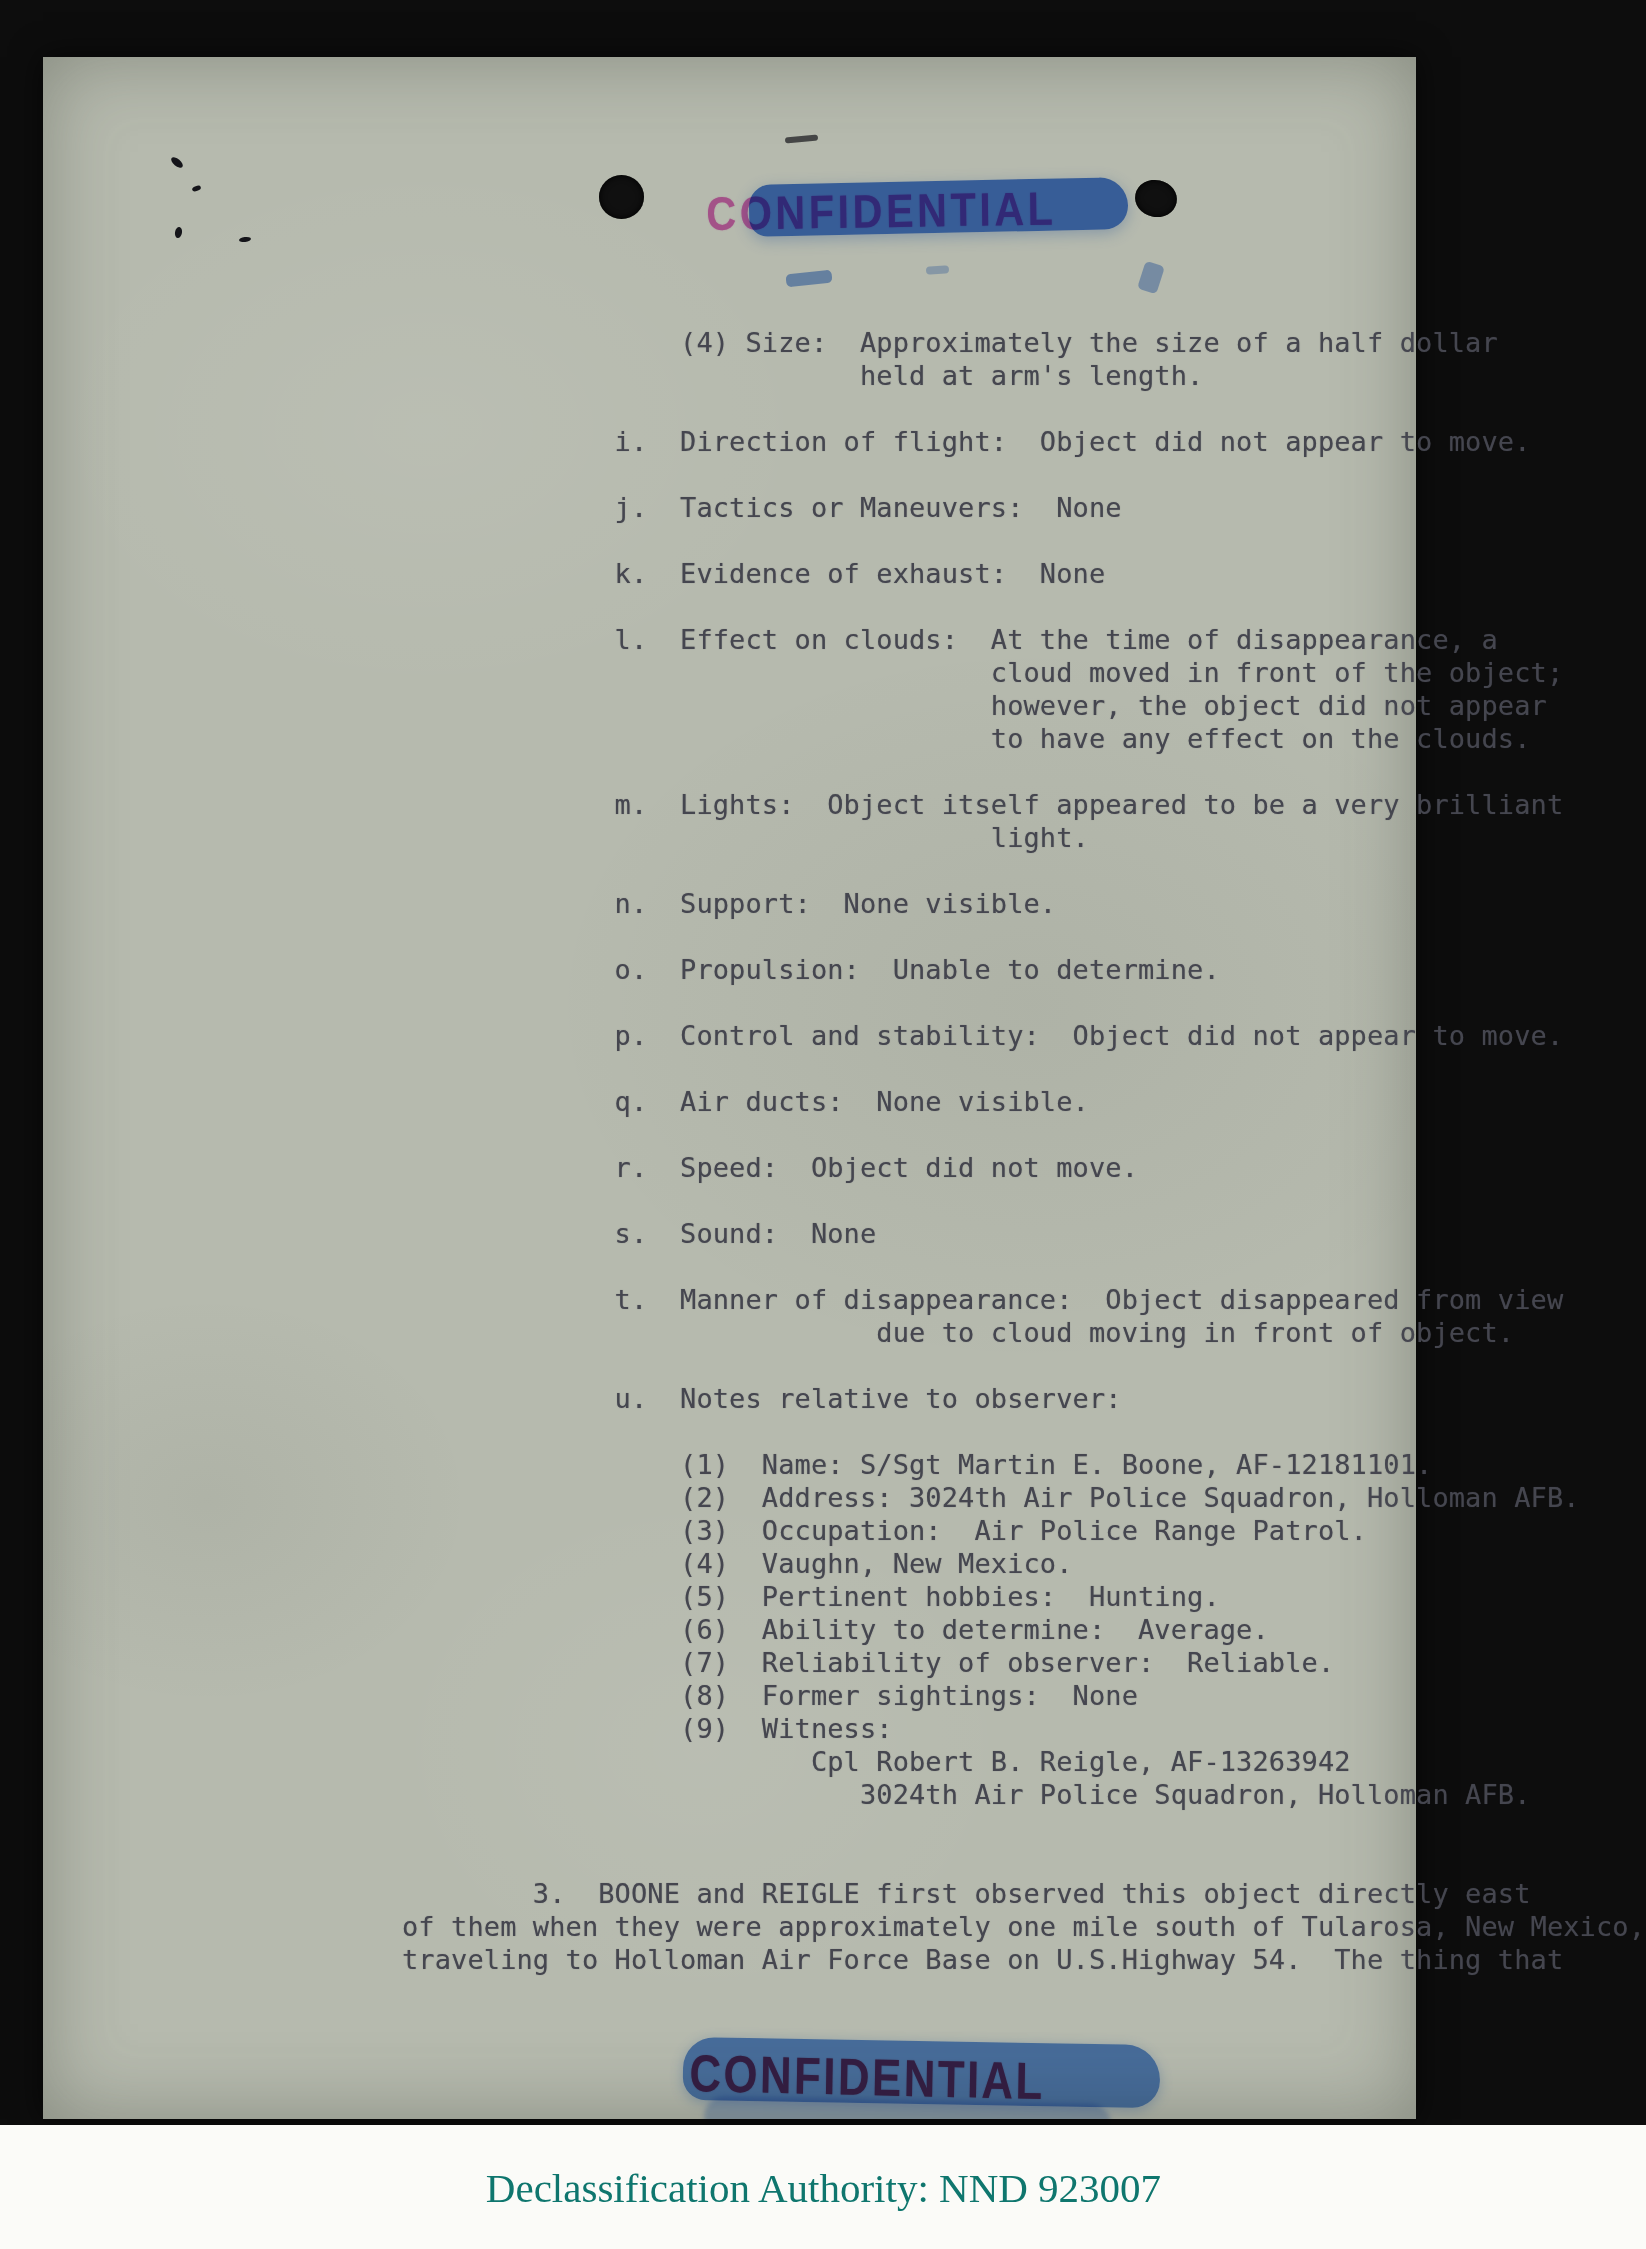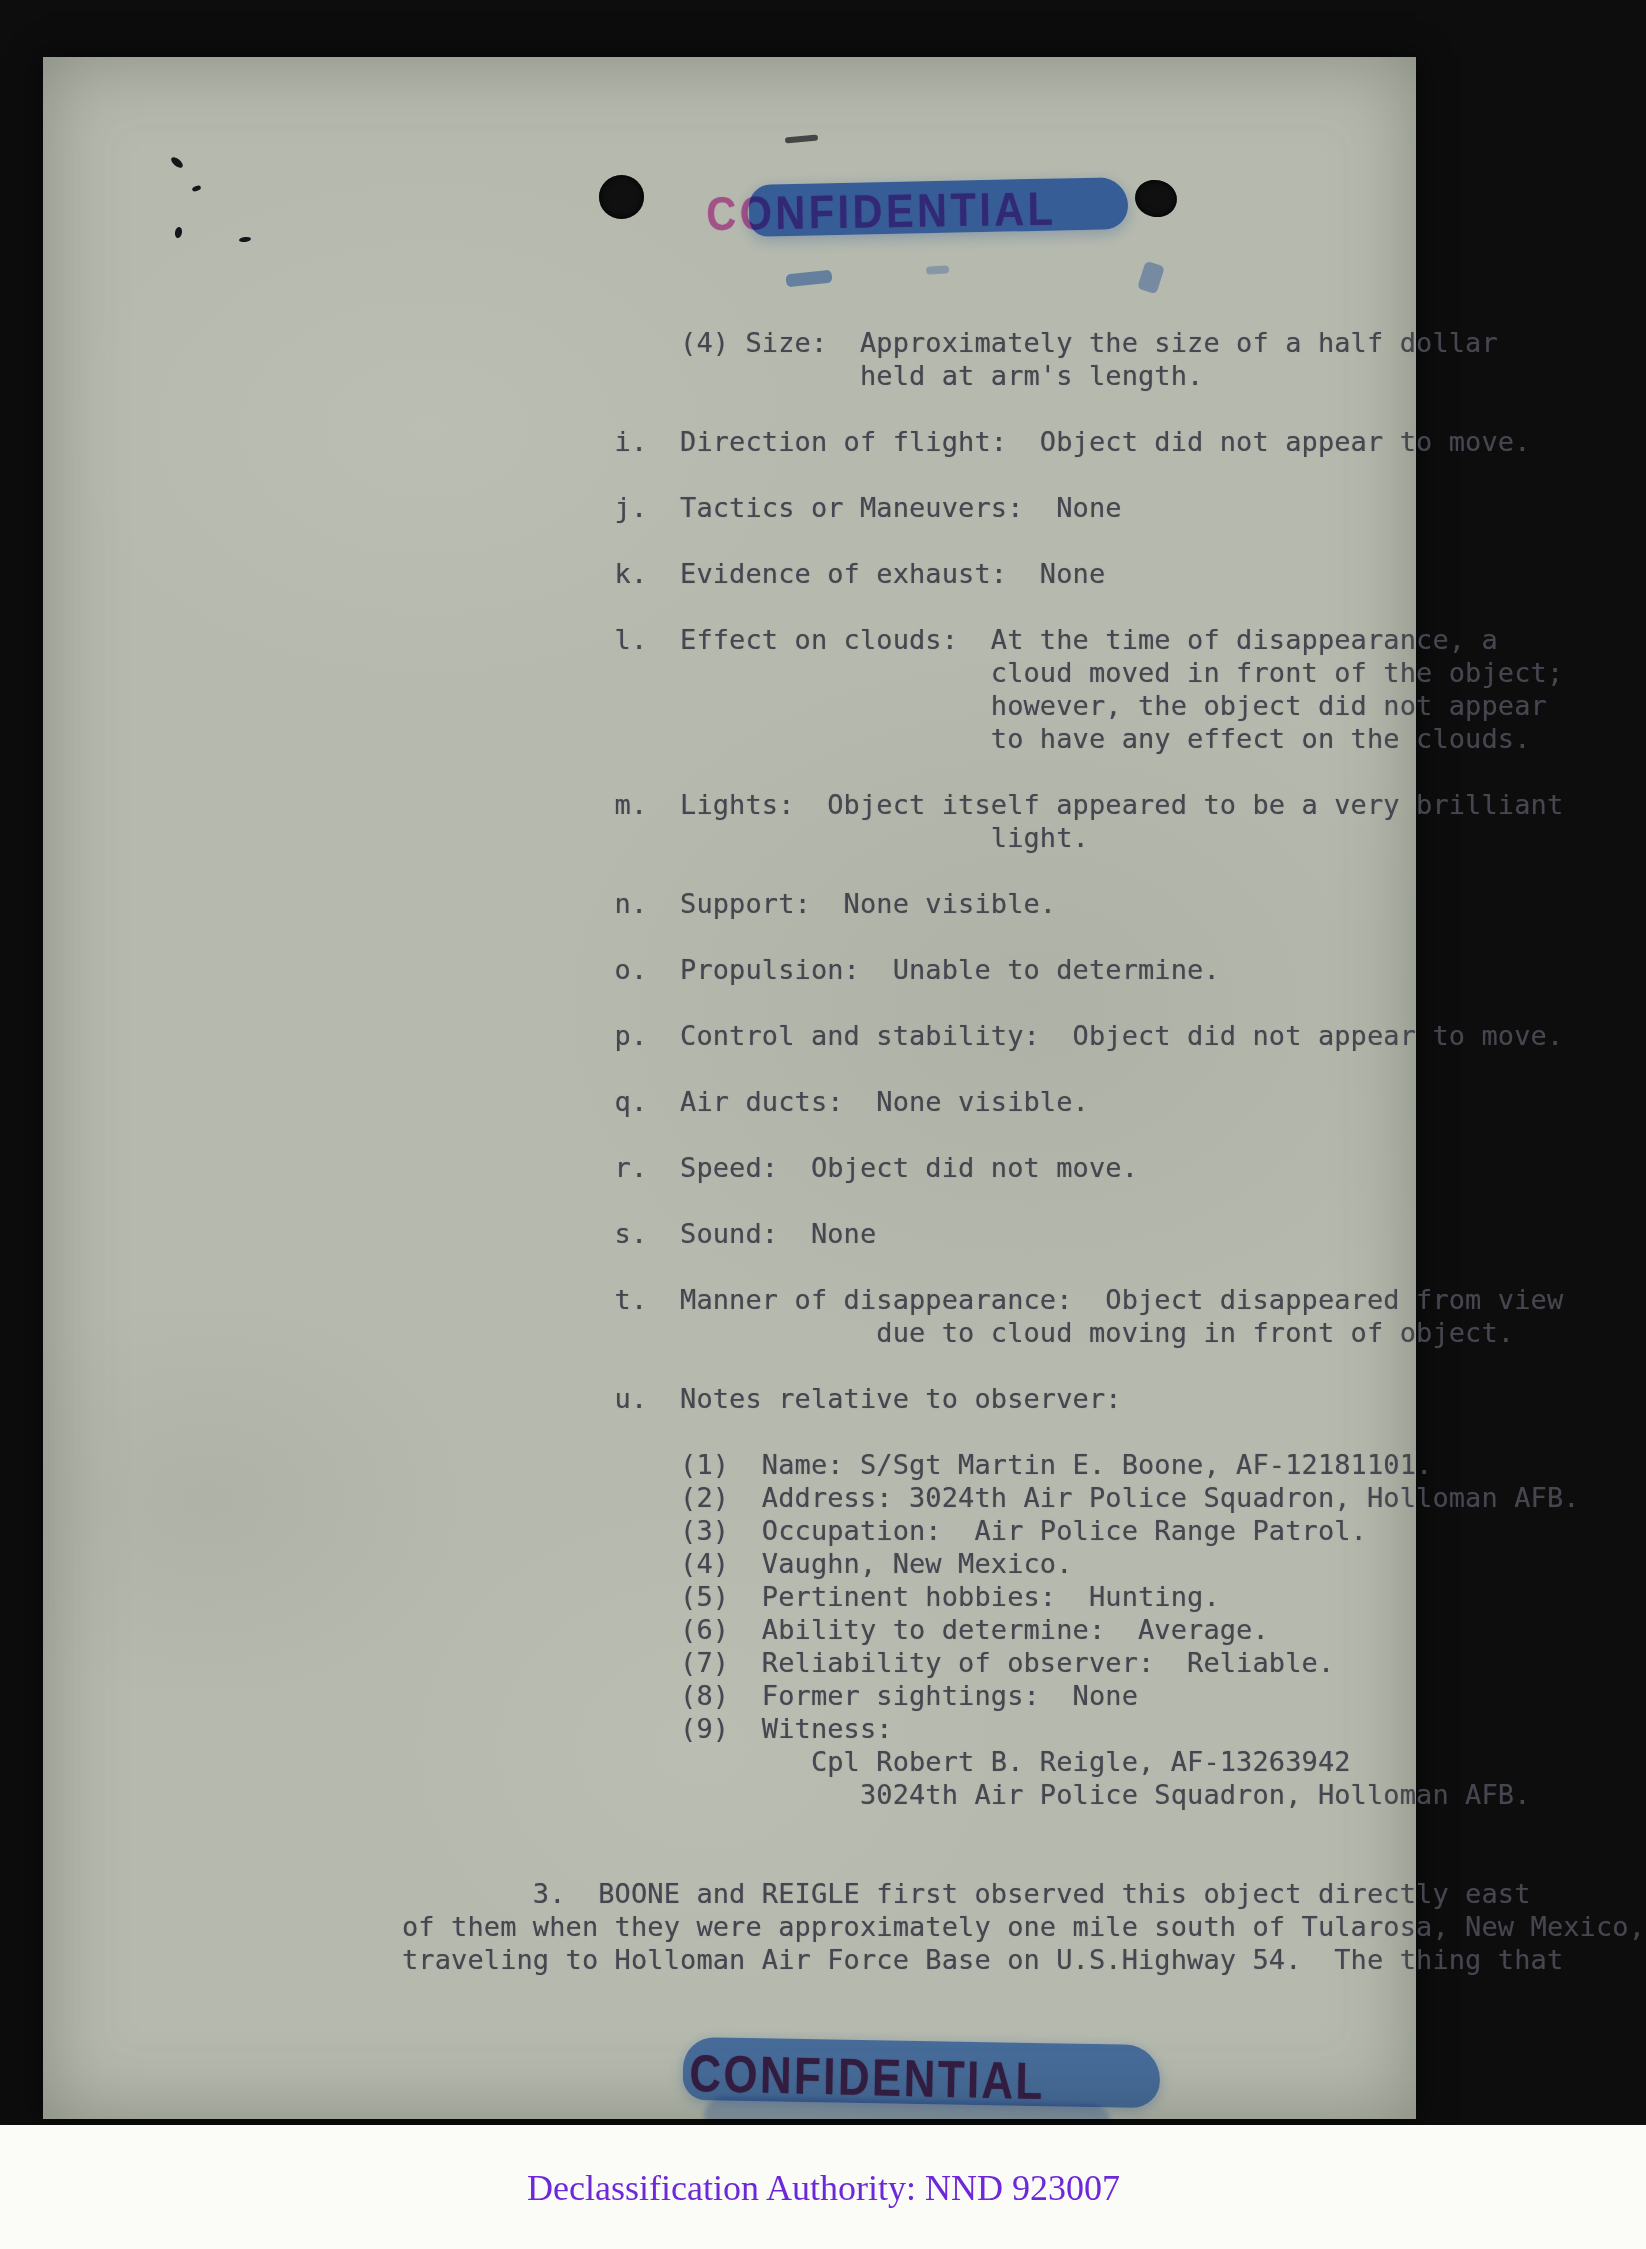--- a/index.html
+++ b/index.html
@@ -79,21 +79,21 @@
   .speck.s3 { left:132px; top:170px; width:7px; height:11px; transform:rotate(10deg); }
   .speck.s4 { left:196px; top:180px; width:12px; height:5px; transform:rotate(-8deg); }
   .speck.s5 { left:742px; top:79px; width:33px; height:6px; transform:rotate(-5deg); border-radius:3px; opacity:0.7; }
   .footer-bar {
     position:absolute; left:0; top:2125px; width:1647px; height:125px;
     background:#fbfbf8;
     display:flex; align-items:center; justify-content:center;
   }
   .footer-bar .footer-text {
     font-family:"Liberation Serif", serif;
-    font-size:36px; color:#6d28d9;
+    font-size:41px; color:#0f766e;
   }
 </style>
 </head>
 <body>
 
 <div class="scan">
 
   <div class="paper">
 
     <span class="speck s1"></span>

